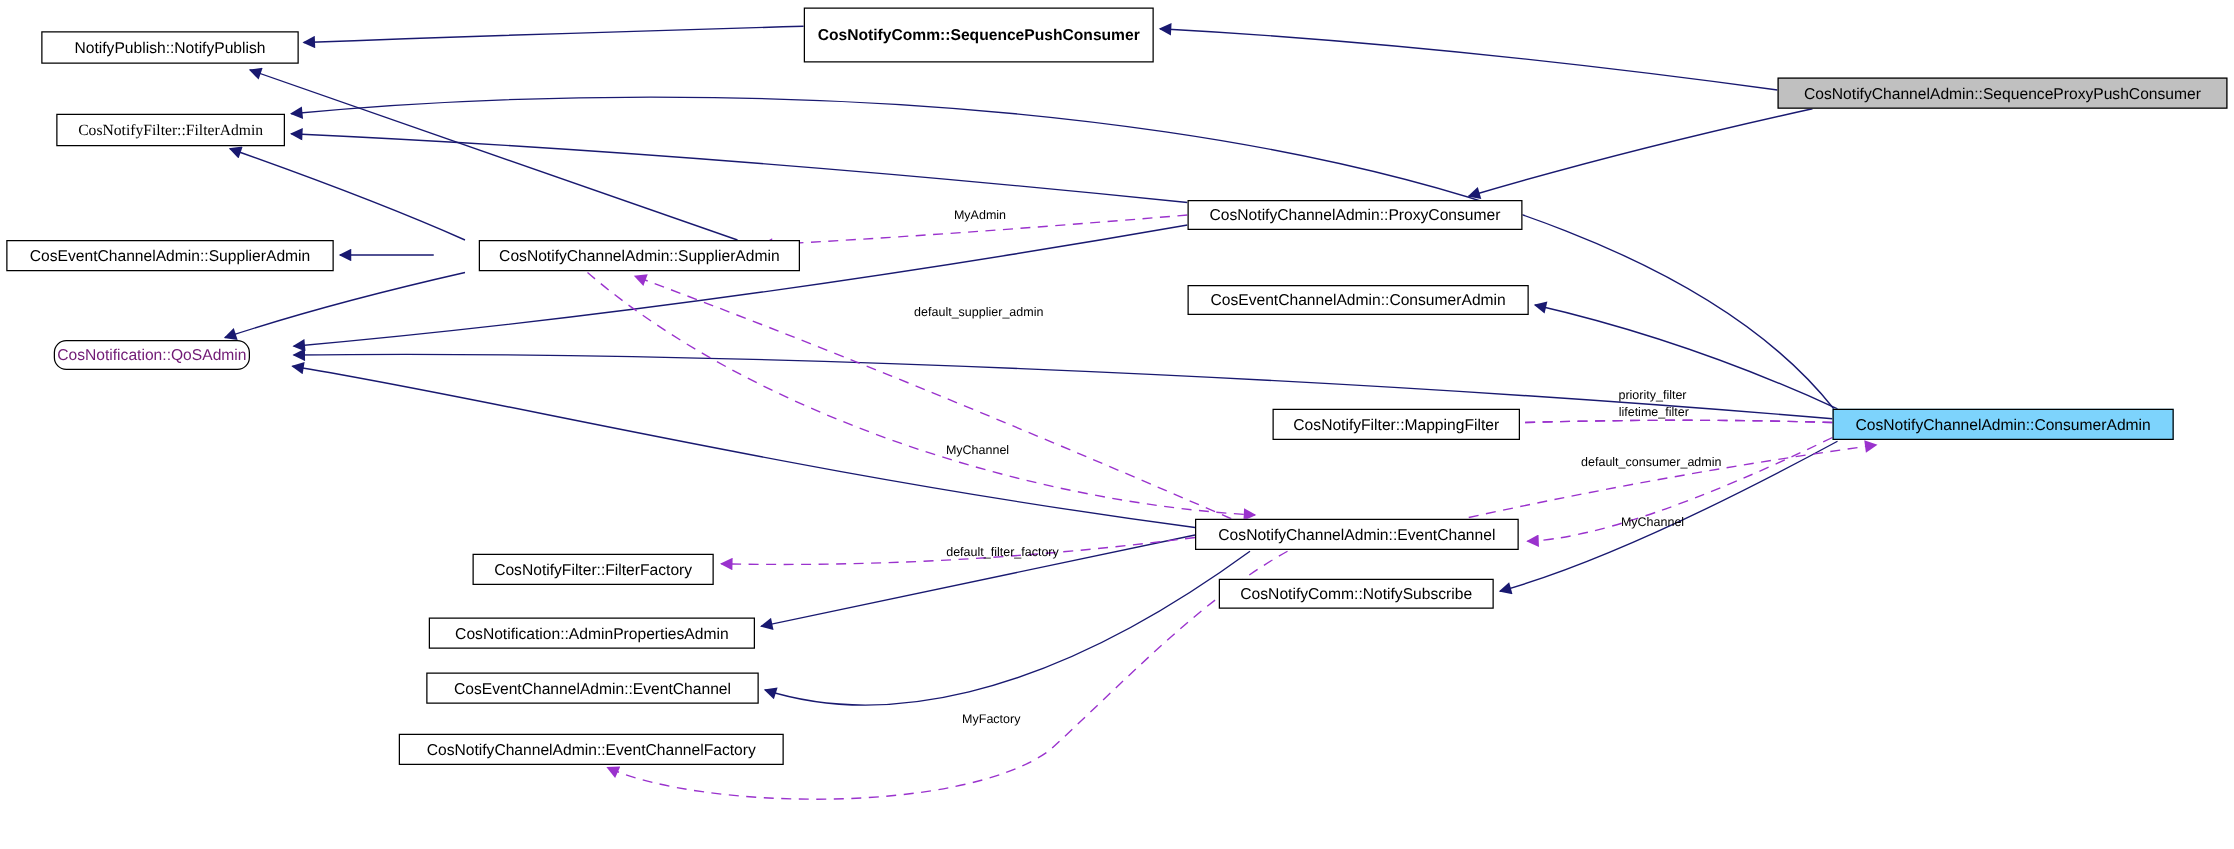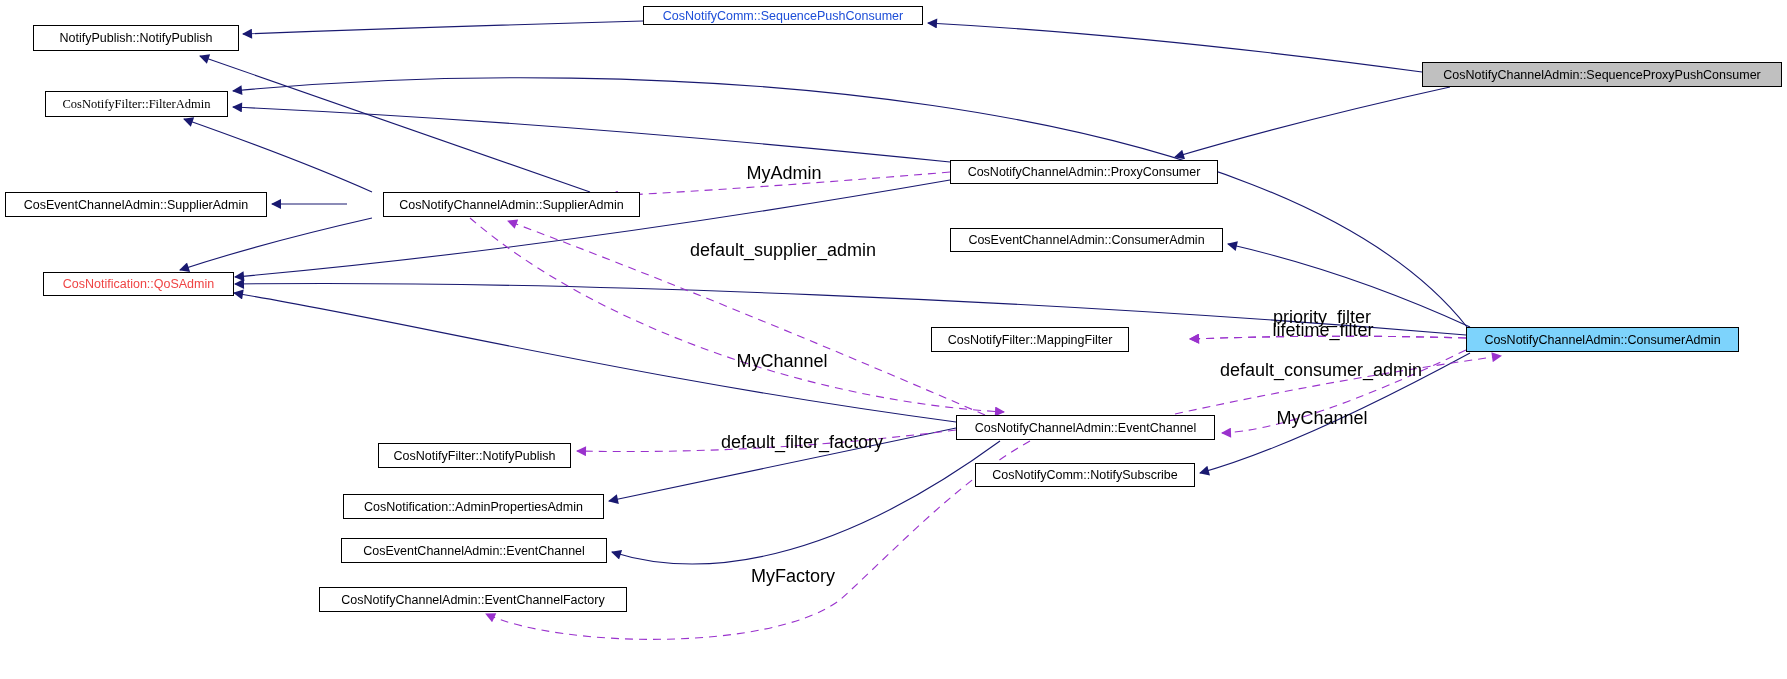--- a/index.html
+++ b/index.html
@@ -21,21 +21,21 @@
     background:#fff;
     display:flex;align-items:center;justify-content:center;
     font-size:12.5px;color:#000;
     white-space:nowrap;
     cursor:pointer;
   }
   .node.selected{background:#c0c0c0;cursor:default;}
   .edge-label{
     position:absolute;
     transform:translate(-50%,-50%);
-    font-size:18px;color:#000;
+    font-size:10px;color:#000;
     white-space:nowrap;
     pointer-events:none;
   }
 </style>
 </head>
 <body>
 
 <div id="canvas" style="background: rgb(255, 255, 255);">
   <svg id="edges-svg" viewBox="0 0 1787 679">
     <defs>
@@ -70,32 +70,32 @@
         <path d="M1466,350 Q1300,430 1222,433" class="edge usage" stroke="#9a32cd" marker-end="url(#arrow-use)"></path>
         <path d="M1466,338 Q1330,334 1190,339" class="edge usage" stroke="#9a32cd" marker-end="url(#arrow-use)"></path>
         <path d="M1466,338 Q1330,334 1190,339" class="edge usage" stroke="#9a32cd" marker-end="url(#arrow-use)"></path>
         <path d="M956,430 Q760,455 577,451" class="edge usage" stroke="#9a32cd" marker-end="url(#arrow-use)"></path>
         <path d="M1030,441 C960,480 900,545 840,600 C770,652 560,648 486,614" class="edge usage" stroke="#9a32cd" marker-end="url(#arrow-use)"></path>
       </g>
   </svg>
   <div id="node-layer">
       <div class="node" style="left: 33px; top: 25px; width: 206px; height: 26px; border-color: rgb(0, 0, 0); color: rgb(0, 0, 0); background: rgb(255, 255, 255);">NotifyPublish::NotifyPublish</div>
       <div class="node" style="left: 45px; top: 91px; width: 183px; height: 26px; border-color: rgb(0, 0, 0); color: rgb(0, 0, 0); background: rgb(255, 255, 255); font-family: Liberation Serif, serif;">CosNotifyFilter::FilterAdmin</div>
-      <div class="node" style="left: 643px; top: 6px; width: 280px; height: 19px; border-color: rgb(0, 0, 0); color: #1d4ed8; background: rgb(255, 255, 255);">CosNotifyComm::SequencePushConsumer</div>
+      <div class="node" style="left: 643px; top: 6px; width: 280px; height: 44px; border-color: rgb(0, 0, 0); color: #000000; background: rgb(255, 255, 255); font-weight: bold;">CosNotifyComm::SequencePushConsumer</div>
       <div class="node selected" style="left: 1422px; top: 62px; width: 360px; height: 25px; border-color: rgb(0, 0, 0); color: rgb(0, 0, 0); background: rgb(192, 192, 192);">CosNotifyChannelAdmin::SequenceProxyPushConsumer</div>
       <div class="node" style="left: 5px; top: 192px; width: 262px; height: 25px; border-color: rgb(0, 0, 0); color: rgb(0, 0, 0); background: rgb(255, 255, 255); text-align: center;">CosEventChannelAdmin::SupplierAdmin</div>
       <div class="node" style="left: 347px; top: 192px; width: 257px; height: 25px; border-color: rgb(0, 0, 0); color: rgb(0, 0, 0); background: rgb(255, 255, 255); margin-left: 36px;">CosNotifyChannelAdmin::SupplierAdmin</div>
       <div class="node" style="left: 950px; top: 160px; width: 268px; height: 24px; border-color: rgb(0, 0, 0); color: rgb(0, 0, 0); background: rgb(255, 255, 255);">CosNotifyChannelAdmin::ProxyConsumer</div>
       <div class="node" style="left: 950px; top: 228px; width: 273px; height: 24px; border-color: rgb(0, 0, 0); color: rgb(0, 0, 0); background: rgb(255, 255, 255);">CosEventChannelAdmin::ConsumerAdmin</div>
-      <div class="node" style="left: 43px; top: 272px; width: 191px; height: 24px; border-color: rgb(0, 0, 0); color: #ef4444; background: rgb(255, 255, 255);">CosNotification::QoSAdmin</div>
-      <div class="node" style="left: 931px; top: 327px; width: 198px; height: 25px; border-color: rgb(0, 0, 0); color: rgb(0, 0, 0); background: rgb(255, 255, 255);">CosNotifyFilter::MappingFilter</div>
+      <div class="node" style="left: 43px; top: 272px; width: 157px; height: 24px; border-color: rgb(0, 0, 0); color: #701a75; background: rgb(255, 255, 255); border-radius: 10px;">CosNotification::QoSAdmin</div>
+      <div class="node" style="left: 1018px; top: 327px; width: 198px; height: 25px; border-color: rgb(0, 0, 0); color: rgb(0, 0, 0); background: rgb(255, 255, 255);">CosNotifyFilter::MappingFilter</div>
       <div class="node" style="left: 1466px; top: 327px; width: 273px; height: 25px; border-color: rgb(0, 0, 0); color: rgb(0, 0, 0); background: #7dd3fc;">CosNotifyChannelAdmin::ConsumerAdmin</div>
       <div class="node" style="left: 956px; top: 415px; width: 259px; height: 25px; border-color: rgb(0, 0, 0); color: rgb(0, 0, 0); background: rgb(255, 255, 255);">CosNotifyChannelAdmin::EventChannel</div>
       <div class="node" style="left: 975px; top: 463px; width: 220px; height: 24px; border-color: rgb(0, 0, 0); color: rgb(0, 0, 0); background: rgb(255, 255, 255);">CosNotifyComm::NotifySubscribe</div>
-      <div class="node" style="left: 378px; top: 443px; width: 193px; height: 25px; border-color: rgb(0, 0, 0); color: rgb(0, 0, 0); background: rgb(255, 255, 255);">CosNotifyFilter::NotifyPublish</div>
+      <div class="node" style="left: 378px; top: 443px; width: 193px; height: 25px; border-color: rgb(0, 0, 0); color: rgb(0, 0, 0); background: rgb(255, 255, 255);">CosNotifyFilter::FilterFactory</div>
       <div class="node" style="left: 343px; top: 494px; width: 261px; height: 25px; border-color: rgb(0, 0, 0); color: rgb(0, 0, 0); background: rgb(255, 255, 255);">CosNotification::AdminPropertiesAdmin</div>
       <div class="node" style="left: 341px; top: 538px; width: 266px; height: 25px; border-color: rgb(0, 0, 0); color: rgb(0, 0, 0); background: rgb(255, 255, 255);">CosEventChannelAdmin::EventChannel</div>
       <div class="node" style="left: 319px; top: 587px; width: 308px; height: 25px; border-color: rgb(0, 0, 0); color: rgb(0, 0, 0); background: rgb(255, 255, 255);">CosNotifyChannelAdmin::EventChannelFactory</div>
     </div>
   <div id="label-layer">
       <div class="edge-label" style="left: 784px; top: 173px;">MyAdmin</div>
       <div class="edge-label" style="left: 783px; top: 250px;">default_supplier_admin</div>
       <div class="edge-label" style="left: 782px; top: 361px;">MyChannel</div>
       <div class="edge-label" style="left: 1322px; top: 317px;">priority_filter</div>
       <div class="edge-label" style="left: 1323px; top: 330px;">lifetime_filter</div>

